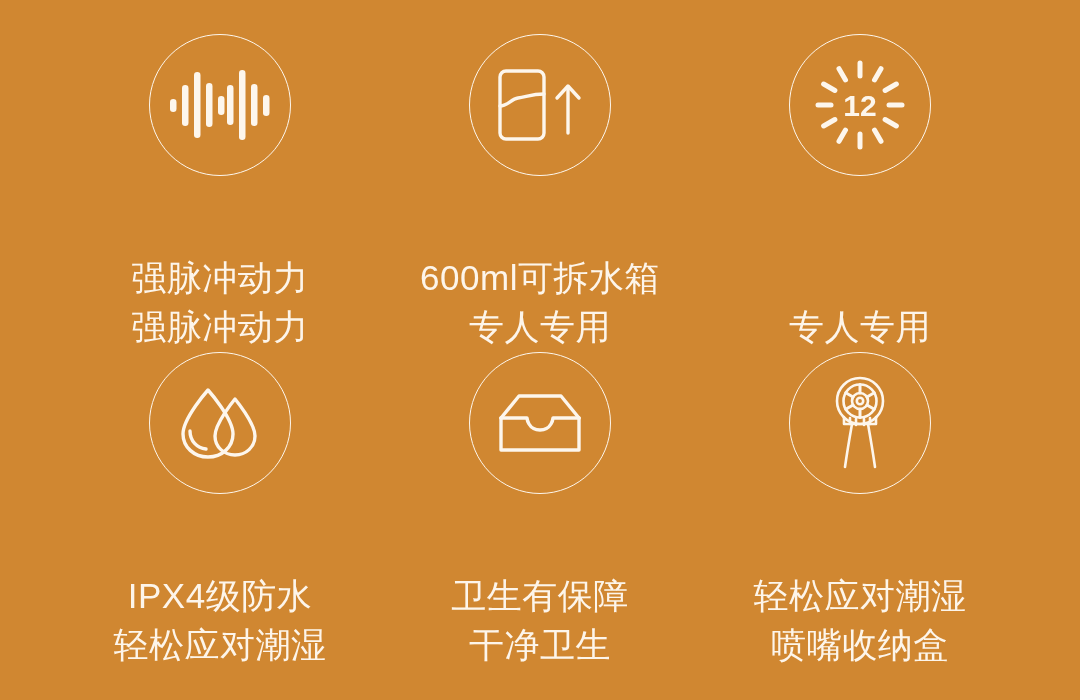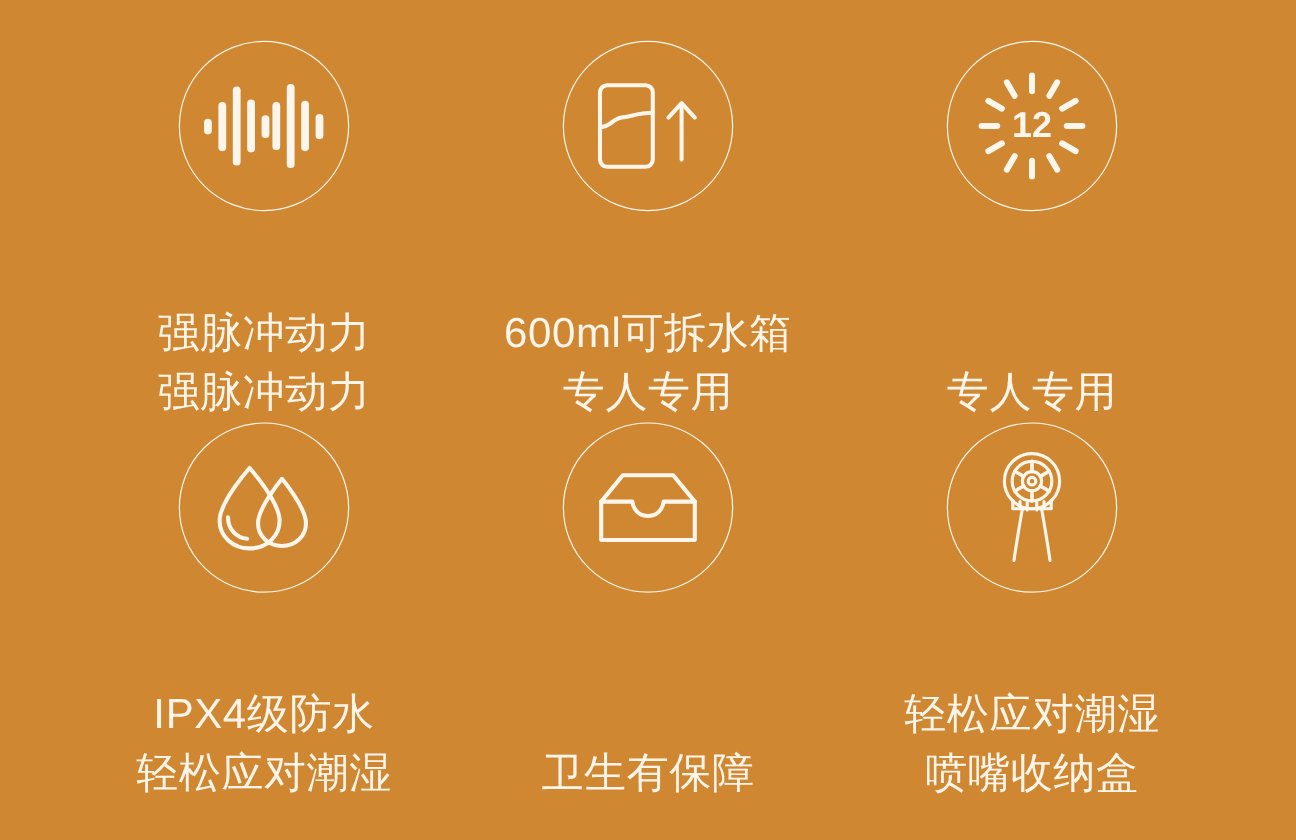--- a/index.html
+++ b/index.html
@@ -135,20 +135,21 @@
       <svg width="86" height="62" viewBox="0 0 86 62">
         <g fill="none" stroke="#fdf6ec" stroke-width="3.4" stroke-linecap="round" stroke-linejoin="round">
           <path d="M4 26 L22 4 L64 4 L82 26"></path>
           <path d="M4 26 L4 58 L82 58 L82 26"></path>
           <path d="M4 26 L30 26 C30 26 31 38 43 38 C55 38 56 26 56 26 L82 26"></path>
         </g>
       </svg>
     </div>
     <div class="caption">
       <span class="line">卫生有保障</span>
+      <span class="line">干净卫生</span>
     </div>
   </div>
 
   <div class="feature-cell row2">
     <div class="icon-circle">
       <svg width="70" height="96" viewBox="0 0 70 96">
         <g fill="none" stroke="#fdf6ec" stroke-width="2.6" stroke-linecap="round" stroke-linejoin="round">
 
           <circle cx="35" cy="26" r="23"></circle>
           <circle cx="35" cy="26" r="16.5"></circle>

